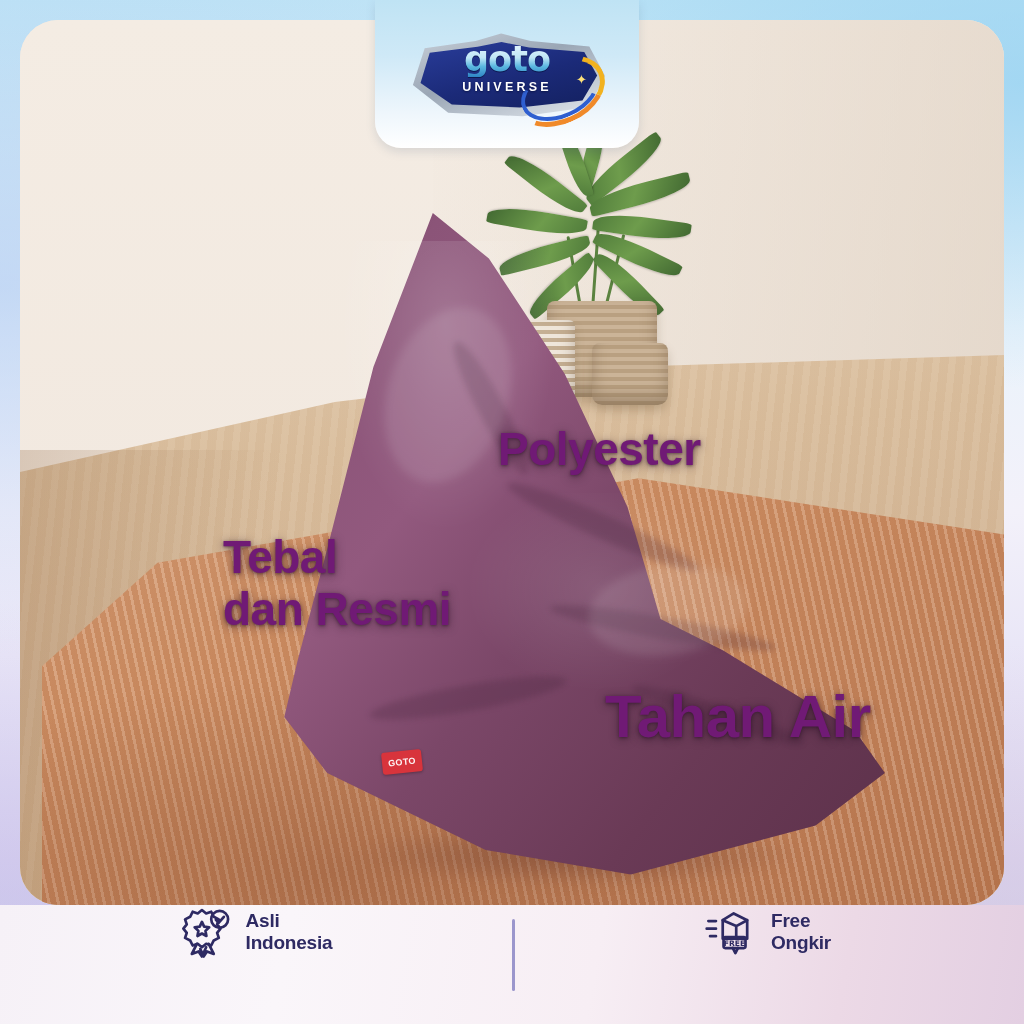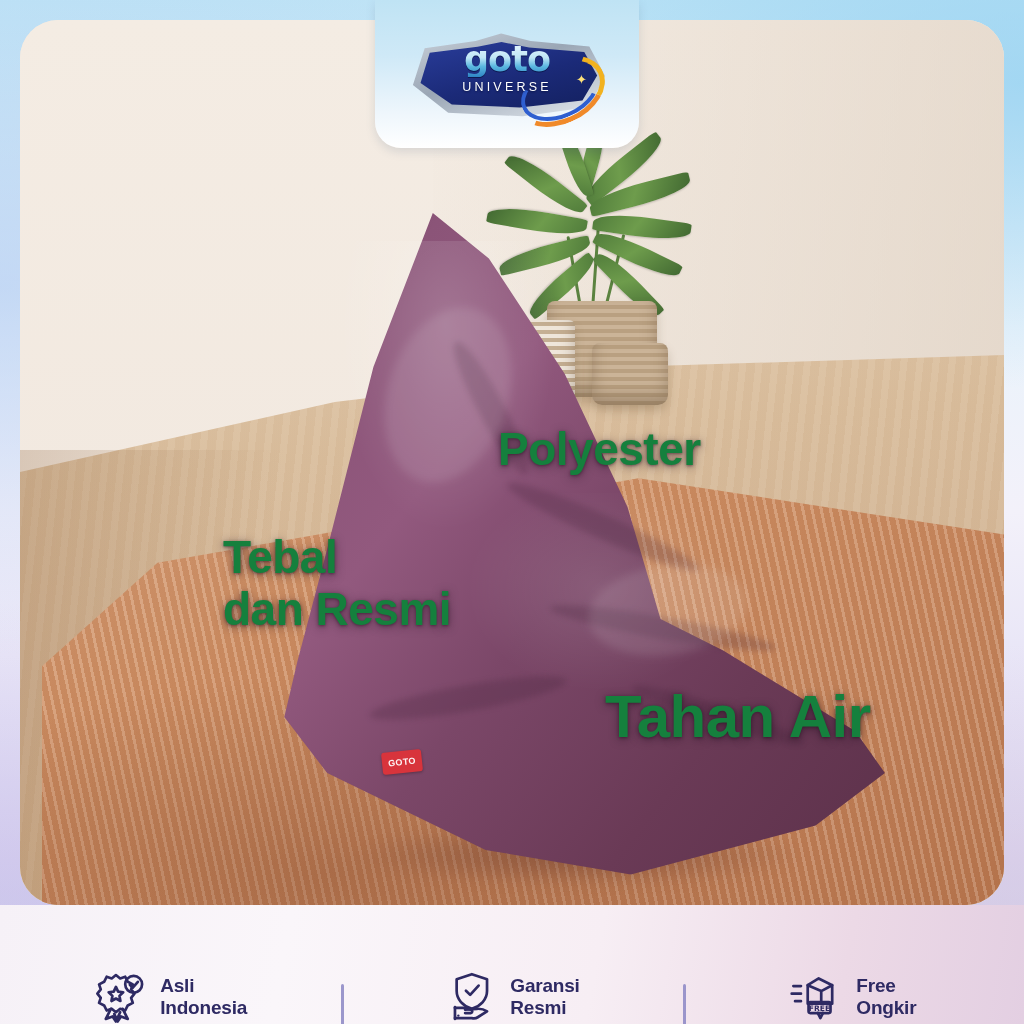--- a/index.html
+++ b/index.html
@@ -81,21 +81,21 @@
   .bag-shadow{position:absolute;left:250px;top:790px;width:620px;height:90px;
     background:radial-gradient(50% 50% at 50% 50%,rgba(92,48,40,.45),rgba(92,48,40,0) 72%);
     filter:blur(6px);}
 
   .tag{position:absolute;left:362px;top:731px;width:40px;height:22px;background:#d8343c;
     border-radius:3px;transform:rotate(-6deg);box-shadow:0 1px 3px rgba(0,0,0,.3);
     display:flex;align-items:center;justify-content:center;}
   .tag span{font-size:9px;color:#fff;font-weight:bold;letter-spacing:.4px;opacity:.95;}
 
   
-  .feat{position:absolute;color:#15803d;font-weight:bold;letter-spacing:-.5px;
+  .feat{position:absolute;color:#701a75;font-weight:bold;letter-spacing:-.5px;
     text-shadow:0 2px 10px rgba(40,18,36,.55),0 1px 3px rgba(40,18,36,.5);
     line-height:1.12;white-space:pre-line;}
   .feat-poly{left:478px;top:404px;font-size:46px;}
   .feat-tebal{left:203px;top:512px;font-size:46px;}
   .feat-air{left:585px;top:663px;font-size:60px;}
 
   
   .logo-badge{position:absolute;left:375px;top:0;width:264px;height:148px;
     border-radius:0 0 26px 26px;
     background:linear-gradient(180deg,#bfe3f4 0%,#cfe9f7 38%,#eef6fc 76%,#ffffff 100%);
@@ -109,34 +109,34 @@
   .logo-inner{position:absolute;left:6px;top:8px;right:6px;bottom:8px;border-radius:18px;
     background:linear-gradient(165deg,#2b3f9e,#1b2a78 55%,#13205e);
     clip-path:polygon(8% 22%, 34% 14%, 47% 8%, 62% 15%, 92% 21%, 99% 52%, 91% 85%, 57% 94%, 20% 90%, 3% 62%);}
   .logo-goto{position:absolute;left:0;right:0;top:14px;text-align:center;
     font-size:35px;font-weight:bold;letter-spacing:-1px;line-height:1;
     background:linear-gradient(180deg,#eaf7ff 0%,#bfe6f6 45%,#5ab7e0 70%,#2f84c4 100%);
     -webkit-background-clip:text;background-clip:text;color:transparent;
     font-family:"DejaVu Sans",sans-serif;
     filter:drop-shadow(0 1px 0 rgba(10,20,70,.8));}
   .logo-universe{position:absolute;left:0;right:0;top:52px;text-align:center;
-    font-size:12.5px;font-weight:normal;letter-spacing:3.2px;color:#ffffff;
+    font-size:12.5px;font-weight:bold;letter-spacing:3.2px;color:#ffffff;
     text-shadow:0 1px 2px rgba(10,20,70,.9);}
   .orbit{position:absolute;right:-2px;top:30px;width:86px;height:56px;
     border:5px solid transparent;border-radius:50%;transform:rotate(-24deg);
     border-bottom-color:#f08a2a;border-right-color:#f2b21f;}
   .orbit2{position:absolute;right:4px;top:38px;width:74px;height:44px;
     border:4px solid transparent;border-radius:50%;transform:rotate(-24deg);
     border-bottom-color:#2f5fd0;border-left-color:#2f5fd0;}
   .spark{position:absolute;color:#ffe27a;font-size:13px;right:18px;top:44px;}
 
   
   .trust{position:absolute;left:0;top:905px;width:1024px;height:119px;
     background:linear-gradient(100deg,#f6f1f7 0%,#faf6fa 28%,#f7eef4 58%,#ecd9e6 82%,#e3cfe2 100%);
-    display:flex;align-items:flex-end;}
+    display:flex;align-items:flex-start;}
   .trust-item{flex:1;display:flex;align-items:center;justify-content:center;gap:12px;position:relative;}
   .trust-item + .trust-item::before{content:"";position:absolute;left:0;top:14px;
     width:3px;height:72px;background:#8b86c4;border-radius:2px;opacity:.85;}
   .trust-label{font-size:19px;font-weight:bold;color:#2e2a63;line-height:1.16;white-space:pre-line;
     letter-spacing:-.2px;}
   .ticon{width:54px;height:54px;flex:none;color:#2e2a63;}
   .ticon svg{display:block;width:54px;height:54px;}
 </style>
 </head>
 <body>
@@ -224,34 +224,20 @@
           <path d="M26 20l2.6 5.6 6 .8-4.4 4.3 1.1 6-5.3-2.9-5.3 2.9 1.1-6-4.4-4.3 6-.8z"></path>
           <path d="M20 46l-6 12 8-3 4 6 5-11M34 46l6 12-8-3-4 6-4-9"></path>
           <circle cx="47" cy="17" r="10"></circle>
           <path d="M42.5 17.5l3.5 3.5 6-7"></path>
         </svg>
       </span>
       <span class="trust-label">Asli
 Indonesia</span>
     </div>
 
-    <div class="trust-item">
-      <span class="ticon">
-        <svg viewBox="0 0 64 64" fill="none" stroke="currentColor" stroke-width="3.2" stroke-linecap="round" stroke-linejoin="round">
-          <path d="M33 5l18 6v14c0 10-7.6 17.6-18 21-10.4-3.4-18-11-18-21V11z"></path>
-          <path d="M26 24.5l5 5 10-11"></path>
-          <path d="M13 45h12l7 2c2 .6 2 3.4 0 4h-7"></path>
-          <path d="M25 47l14-1c6-.4 9 1 12 3l-11 7c-2 1.3-4 1.6-7 1H13"></path>
-          <path d="M13 44v14"></path>
-          <circle cx="17" cy="54" r="1.4" fill="currentColor" stroke="none"></circle>
-        </svg>
-      </span>
-      <span class="trust-label">Garansi
-Resmi</span>
-    </div>
 
     <div class="trust-item">
       <span class="ticon">
         <svg viewBox="0 0 64 64" fill="none" stroke="currentColor" stroke-width="3.2" stroke-linecap="round" stroke-linejoin="round">
           <path d="M21 18l13-8 16 8v22H21z"></path>
           <path d="M21 18l16 7 13-7M37 25v15"></path>
           <path d="M4 19h9M2 28h11M6 37h7"></path>
           <rect x="22" y="38" width="26" height="13" rx="2"></rect>
           <path d="M33 51l3 6 3-6"></path>
           <text x="35" y="48" font-family="DejaVu Sans, sans-serif" font-size="9" font-weight="bold" fill="currentColor" stroke="none" text-anchor="middle">FREE</text>

